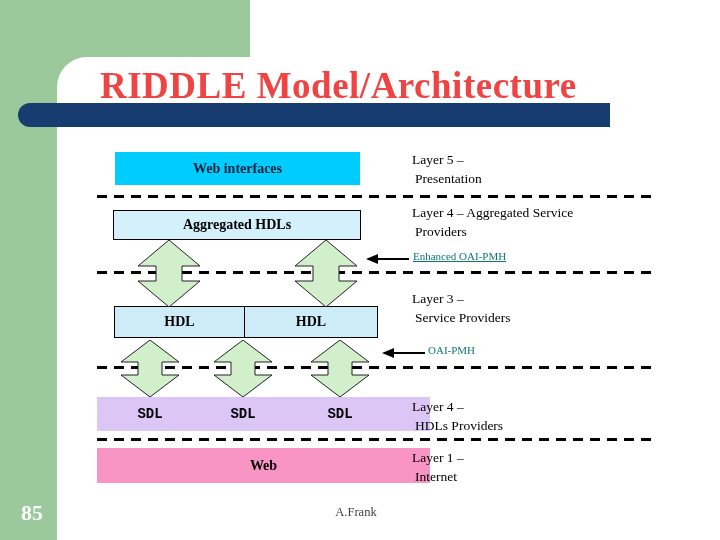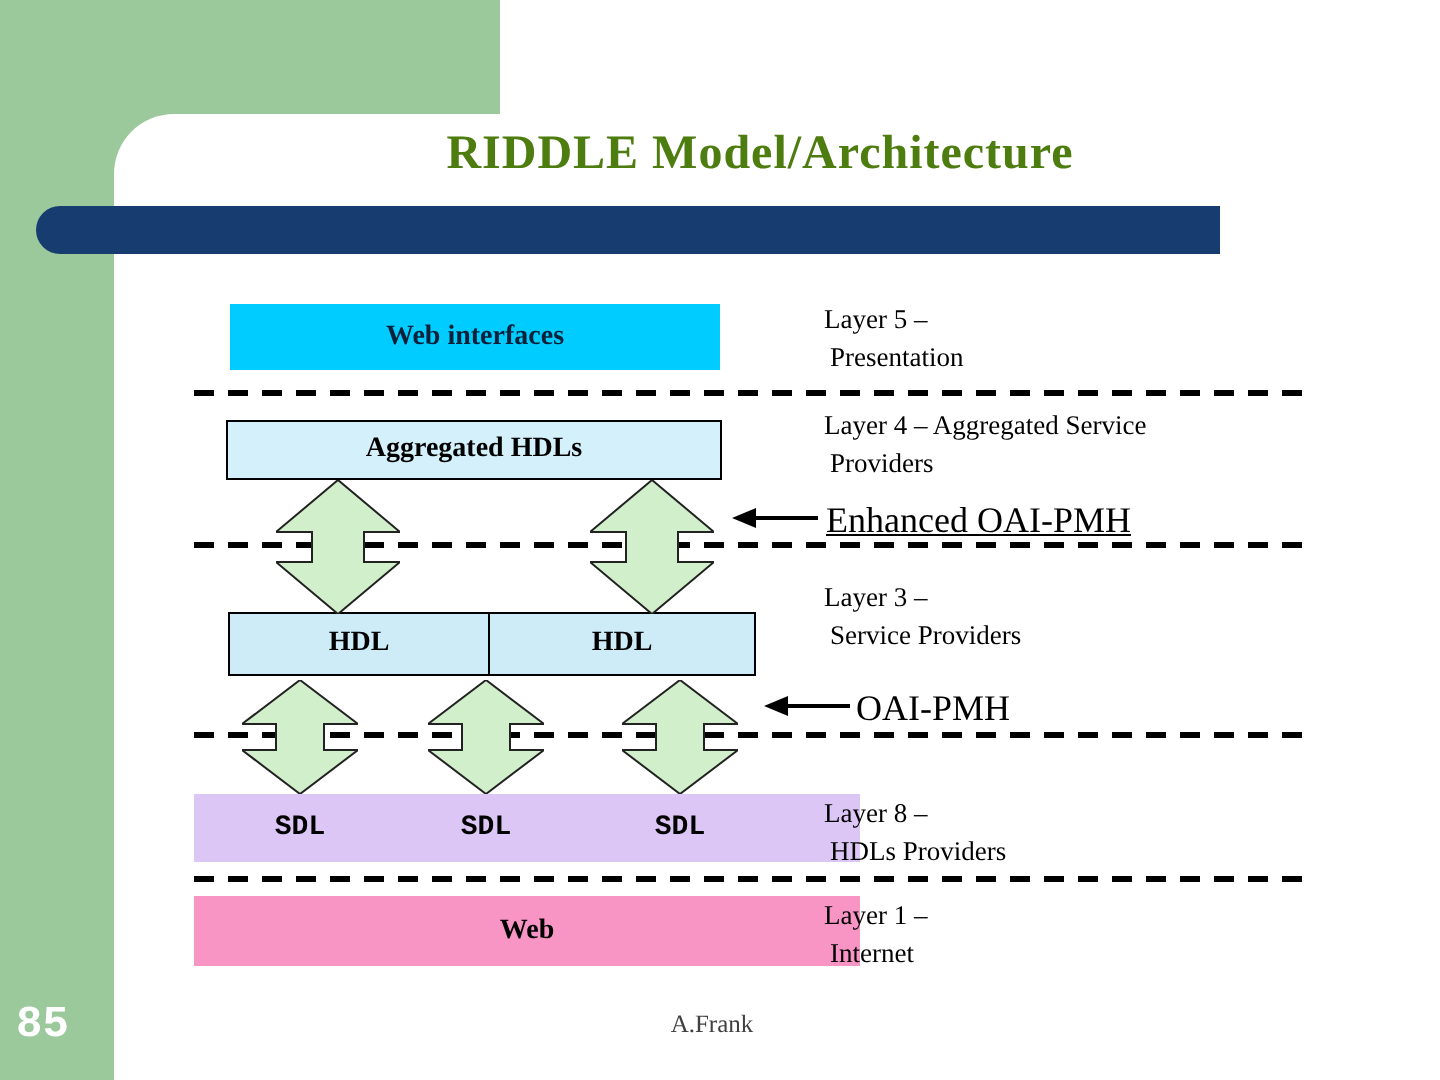--- a/index.html
+++ b/index.html
@@ -4,22 +4,22 @@
 <style>
   html,body{margin:0;padding:0;}
   body{font-family:"Liberation Serif","DejaVu Serif",serif;background:#888;}
   .slide{position:relative;width:720px;height:540px;background:#ffffff;overflow:hidden;}
 
   
   .green-bg{position:absolute;left:0;top:0;width:250px;height:540px;background:#9bc99b;}
   .white-panel{position:absolute;left:57px;top:57px;width:663px;height:483px;background:#ffffff;border-top-left-radius:30px;}
   .navy-bar{position:absolute;left:18px;top:103px;width:592px;height:24px;background:#173d70;border-radius:12px 0 0 12px;}
 
-  .title{position:absolute;left:100px;top:64px;width:560px;text-align:center;
-         font-size:24px;font-weight:bold;color:#4d7c0f;letter-spacing:0.5px;white-space:nowrap;}
+  .title{position:absolute;left:100px;top:64px;width:560px;text-align:left;
+         font-size:37px;font-weight:bold;color:#ef4444;letter-spacing:0.5px;white-space:nowrap;}
 
   
   .dash{position:absolute;height:3px;left:97px;width:558px;z-index:1;
         background-image:repeating-linear-gradient(90deg,#000 0,#000 10px,transparent 10px,transparent 17px);}
 
   
   .dbox{position:absolute;display:flex;align-items:center;justify-content:center;
         font-weight:bold;font-size:14px;color:#000;z-index:2;box-sizing:border-box;}
   .box-webif{left:115px;top:152px;width:245px;height:33px;background:#00ccff;color:#05213a;}
   .box-agg{left:113px;top:210px;width:248px;height:30px;background:#d4f0fa;border:1px solid #000;}
@@ -28,29 +28,29 @@
   .strip-sdl{left:97px;top:397px;width:333px;height:34px;background:#dcc6f5;}
   .strip-web{left:97px;top:448px;width:333px;height:35px;background:#f895c5;}
   .sdl-label{position:absolute;top:0;height:34px;width:80px;display:flex;align-items:center;justify-content:center;font-weight:bold;font-size:14px;font-family:Liberation Mono, monospace;}
   .sdl-1{left:13px;} .sdl-2{left:106px;} .sdl-3{left:203px;}
 
   
   .layer-label{position:absolute;left:412px;font-size:13.5px;line-height:19px;color:#000000;z-index:2;white-space:nowrap;}
   .layer-label .l2{display:block;padding-left:3px;}
   .lab-5{top:150px;} .lab-4{top:203px;} .lab-3{top:289px;} .lab-2{top:397px;} .lab-1{top:448px;}
 
-  .annot{position:absolute;font-size:18px;color:#000000;z-index:3;white-space:nowrap;}
+  .annot{position:absolute;font-size:11px;color:#0f766e;z-index:3;white-space:nowrap;}
   .annot-enh{left:413px;top:250px;text-decoration:underline;}
   .annot-oai{left:428px;top:344px;}
 
   .arrow-svg{position:absolute;z-index:2;}
   .leftarrow-svg{position:absolute;z-index:3;}
 
-  .page-num{position:absolute;left:8px;top:500px;width:48px;
-            font-family:Liberation Mono, monospace;font-weight:bold;font-size:22px;color:#ffffff;}
+  .page-num{position:absolute;left:8px;top:500px;width:48px;text-align:center;
+            font-family:Liberation Serif, serif;font-weight:bold;font-size:22px;color:#ffffff;}
   .author{position:absolute;left:300px;top:505px;width:112px;text-align:center;font-size:12.5px;color:#404040;}
 </style>
 </head>
 <body>
 
 <div class="slide">
 
   <div class="green-bg"></div>
   <div class="white-panel"></div>
   <div class="navy-bar"></div>
@@ -98,21 +98,21 @@
   </div>
   <div class="layer-label lab-4">
     <span class="l1">Layer 4 – Aggregated Service</span>
     <span class="l2">Providers</span>
   </div>
   <div class="layer-label lab-3">
     <span class="l1">Layer 3 –</span>
     <span class="l2">Service Providers</span>
   </div>
   <div class="layer-label lab-2">
-    <span class="l1">Layer 8 –</span>
+    <span class="l1">Layer 4 –</span>
     <span class="l2">HDLs Providers</span>
   </div>
   <div class="layer-label lab-1">
     <span class="l1">Layer 1 –</span>
     <span class="l2">Internet</span>
   </div>
 
   <svg class="leftarrow-svg" style="left:365px;top:253px" width="46" height="12" viewBox="0 0 46 12">
     <line x1="44" y1="6" x2="11" y2="6" stroke="#000" stroke-width="2"></line>
     <polygon points="1,6 13,1 13,11" fill="#000"></polygon>

